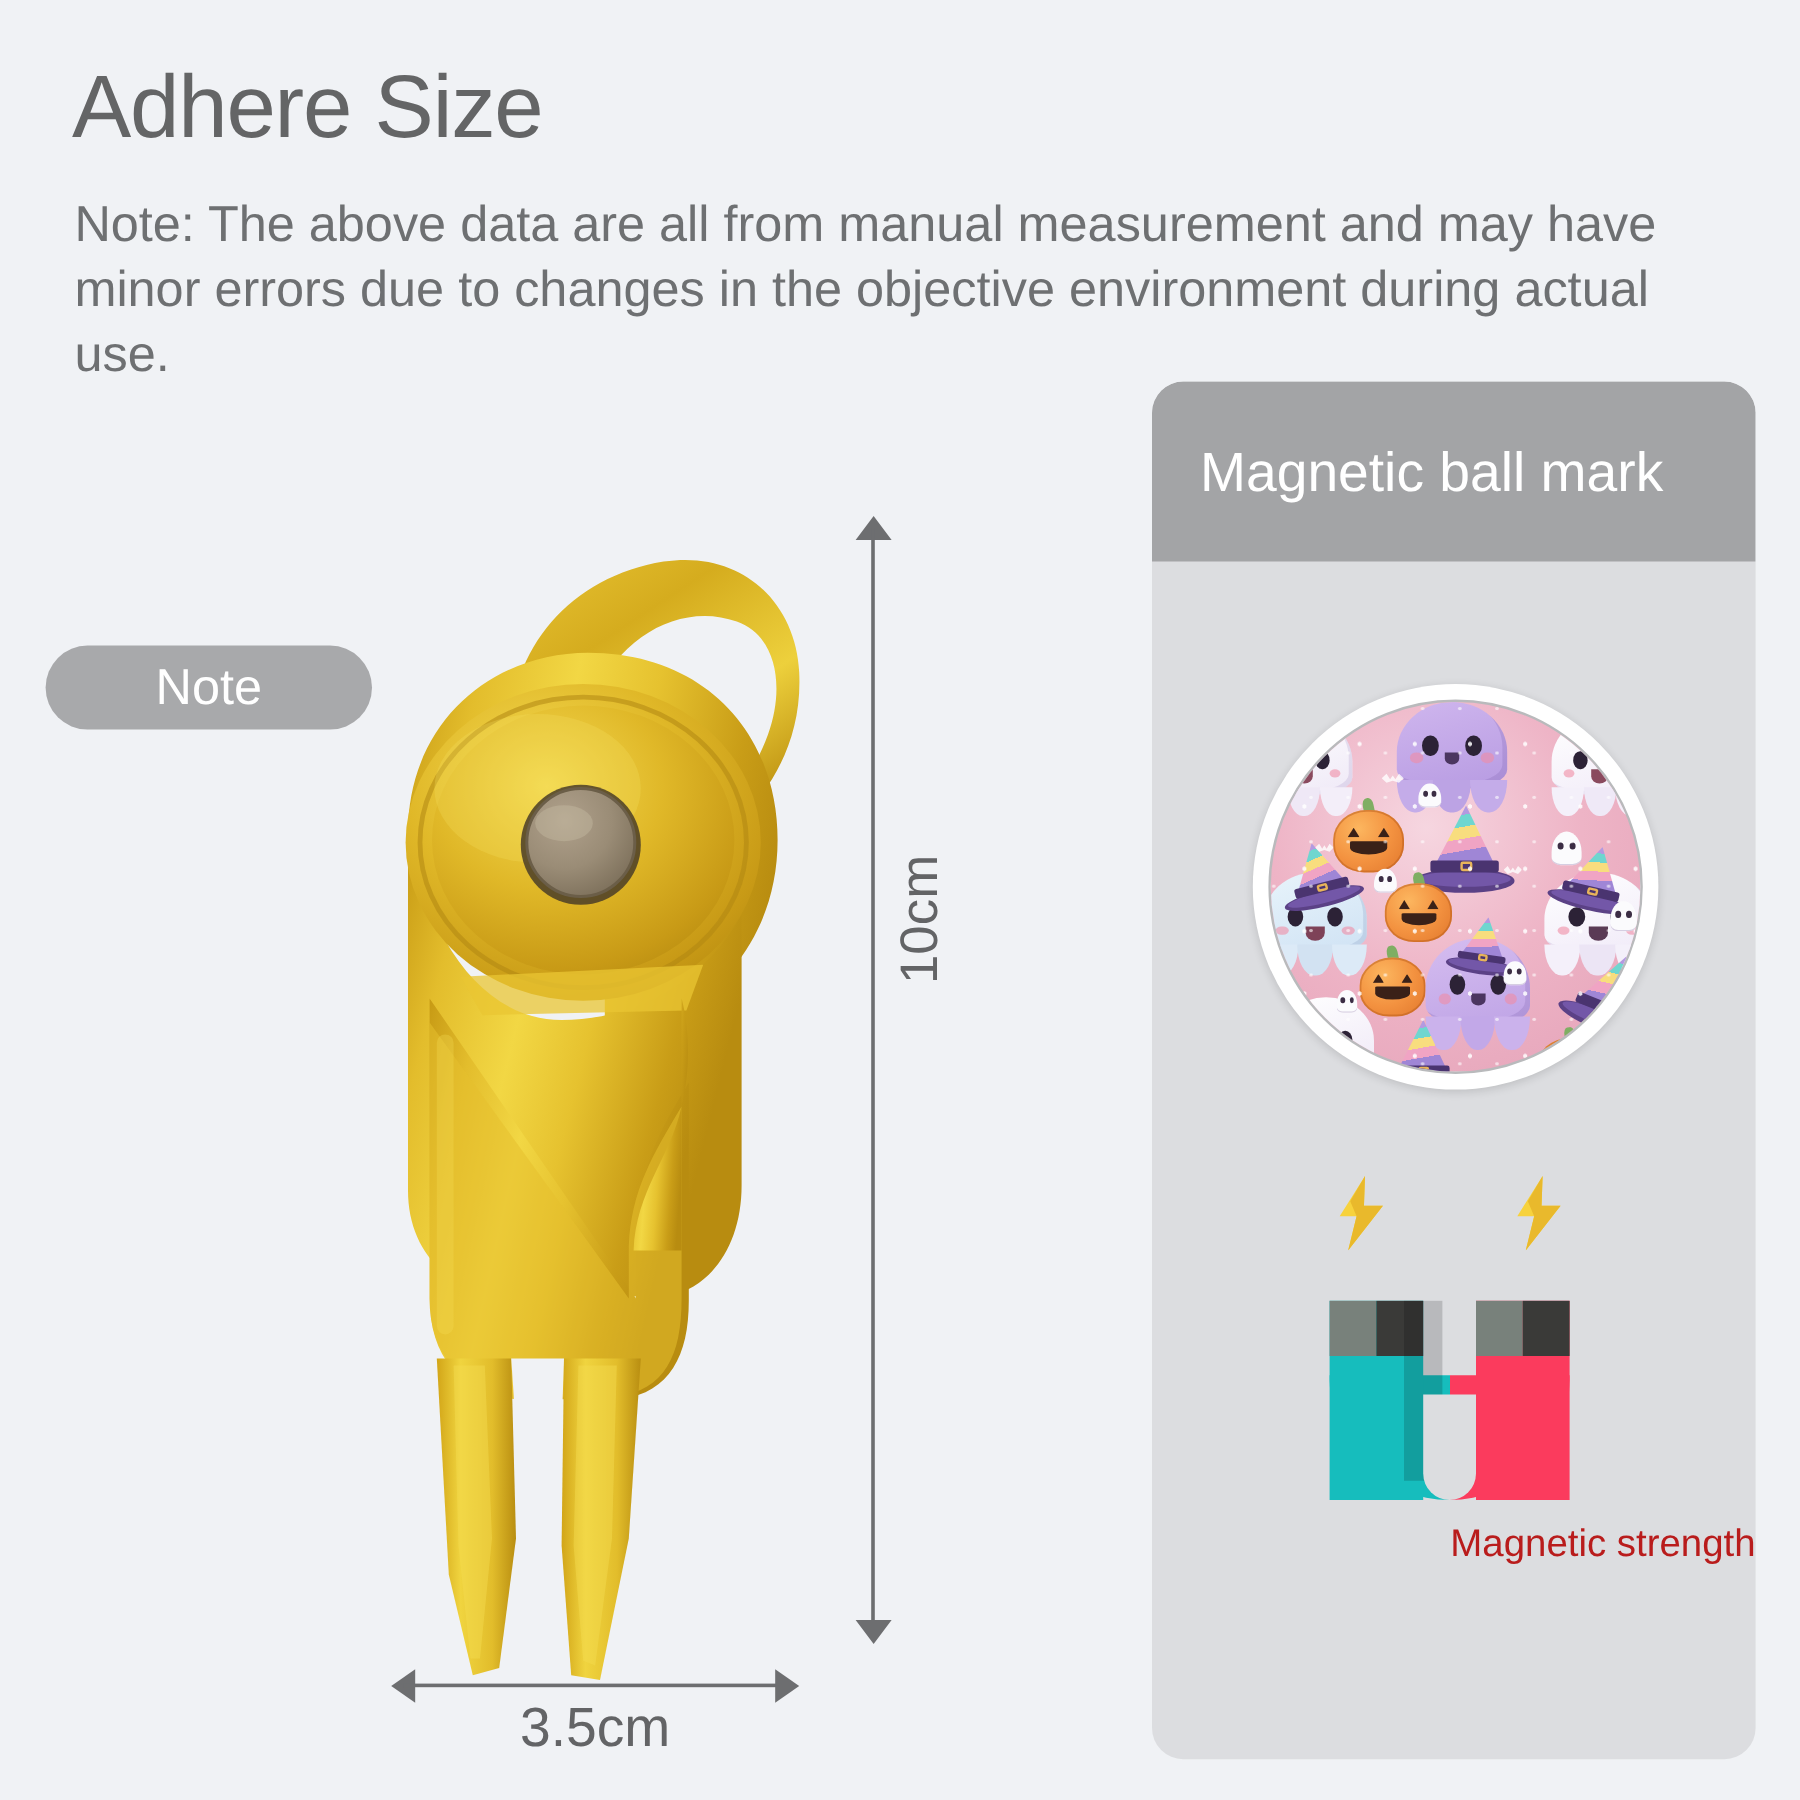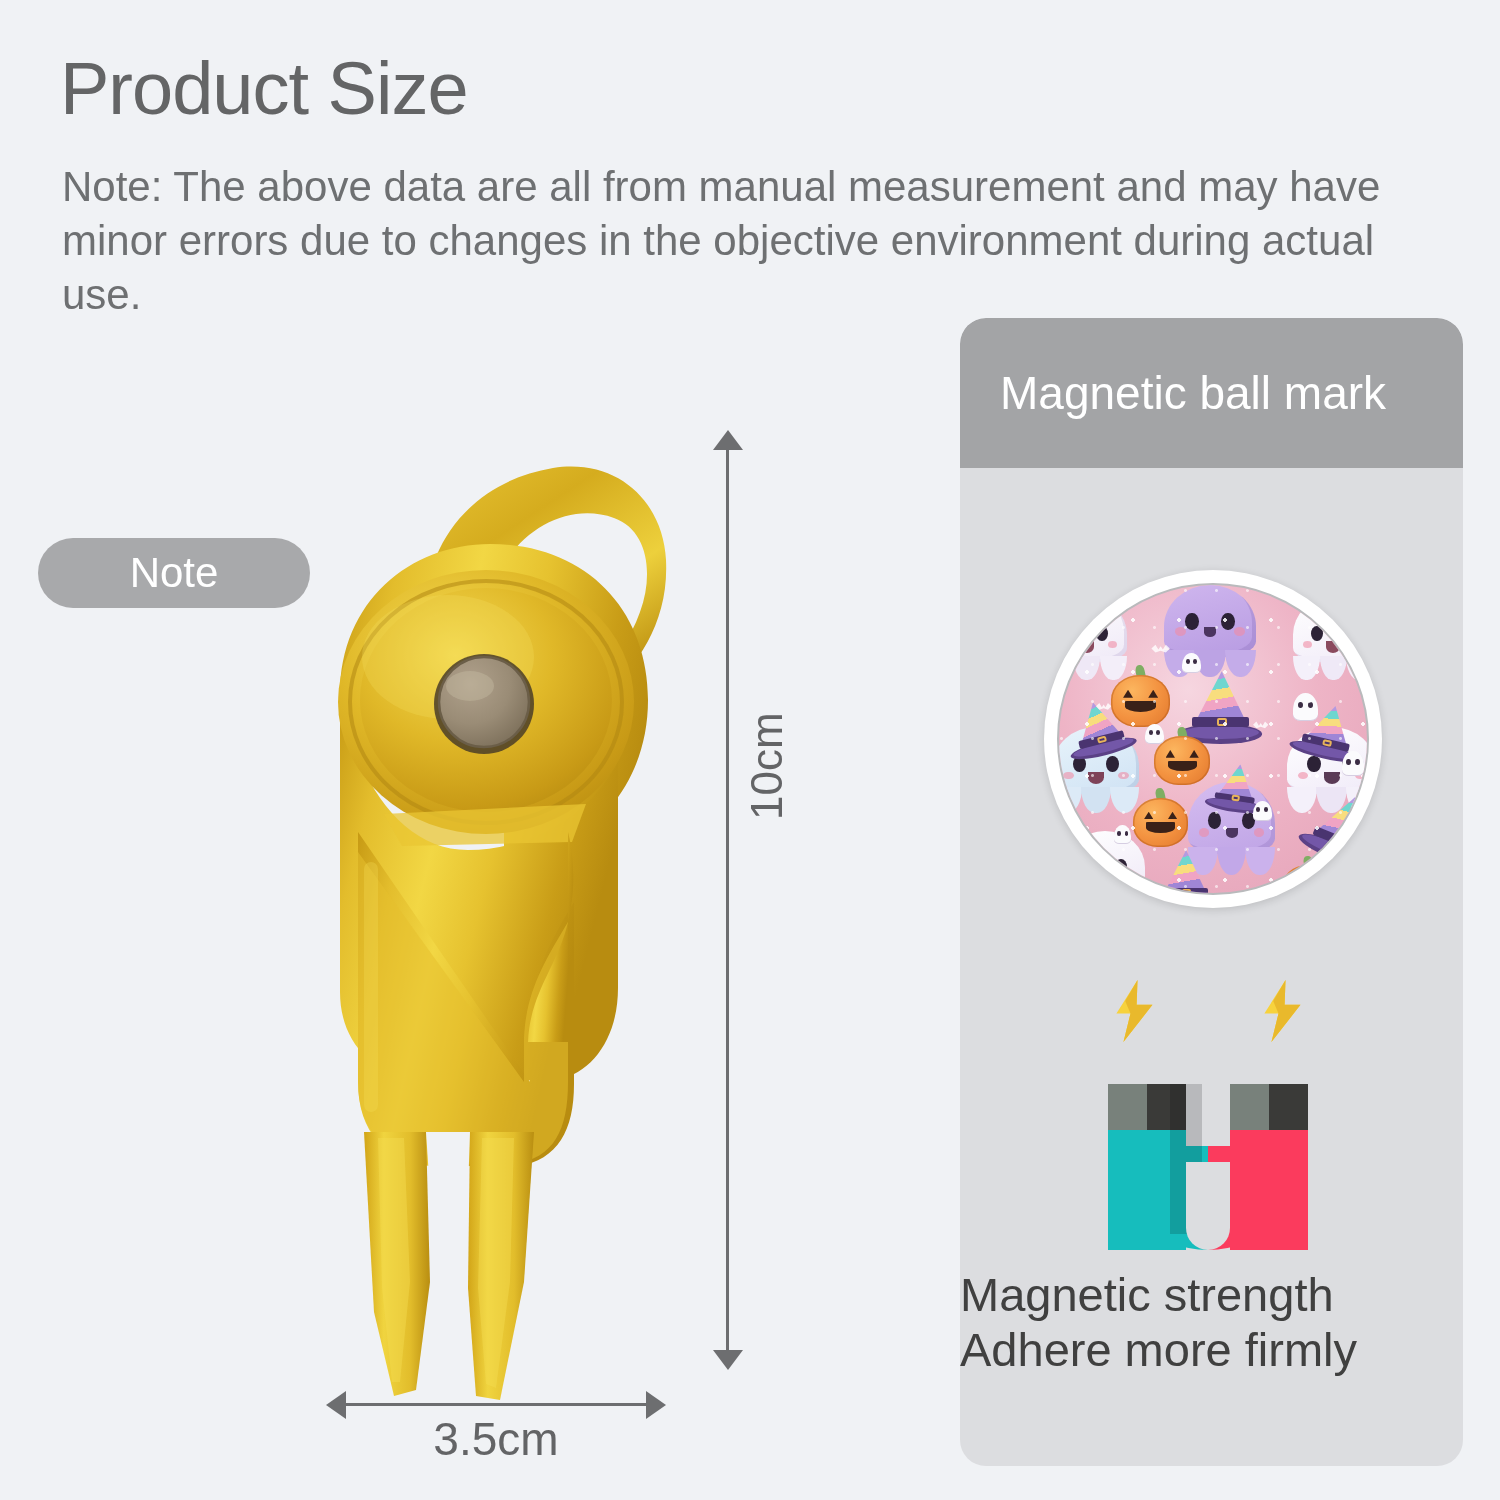--- a/index.html
+++ b/index.html
@@ -241,27 +241,27 @@
     border-radius:0 0 22px 22px;
     background:#dcdde0;
   }
   #mag-inner-shadow {
     position:absolute; left:62px; top:34px; width:32px; height:150px;
     background:rgba(0,0,0,.16);
   }
 
   #magnet-caption {
     position:absolute; left:0; top:950px; width:100%;
-    text-align:left; font-size:47px; color:#404040; line-height:1.16;
+    text-align:right; font-size:32px; color:#b91c1c; line-height:1.16;
   }
 </style>
 </head>
 <body>
 
-<div id="page-title">Product Size</div>
+<div id="page-title">Adhere Size</div>
 <div id="note-text">Note: The above data are all from manual measurement and may have minor errors due to changes in the objective environment during actual use.</div>
 
 <div id="size-pill">
   <span>Note</span>
 </div>
 
 <div id="product-photo">
   <svg id="divot-tool" viewBox="0 0 370 975" xmlns="http://www.w3.org/2000/svg">
     <defs>
       <linearGradient id="goldMain" x1="0" y1="0" x2="1" y2="0.35">
@@ -615,15 +615,14 @@
             <div class="b"></div>
           </div>
       </div>
       <div id="mag-inner-shadow"></div>
       <div id="mag-hole"></div>
     </div>
   </div>
 
   <div id="magnet-caption">
     <div>Magnetic strength</div>
-    <div>Adhere more firmly</div>
   </div>
 </div>
 
 </body></html>

